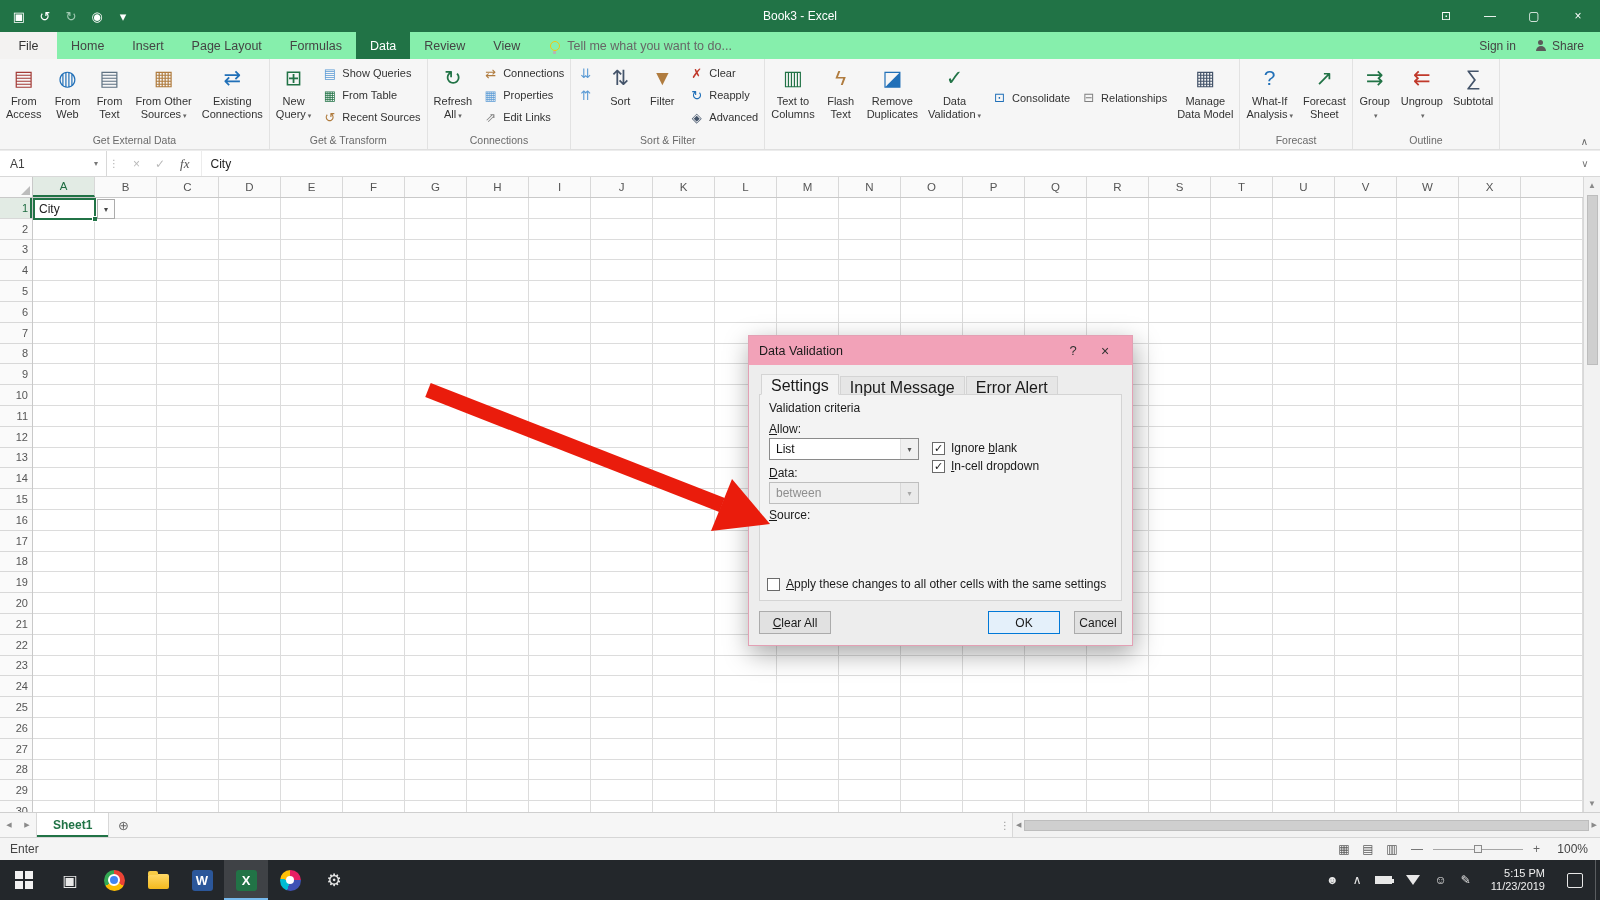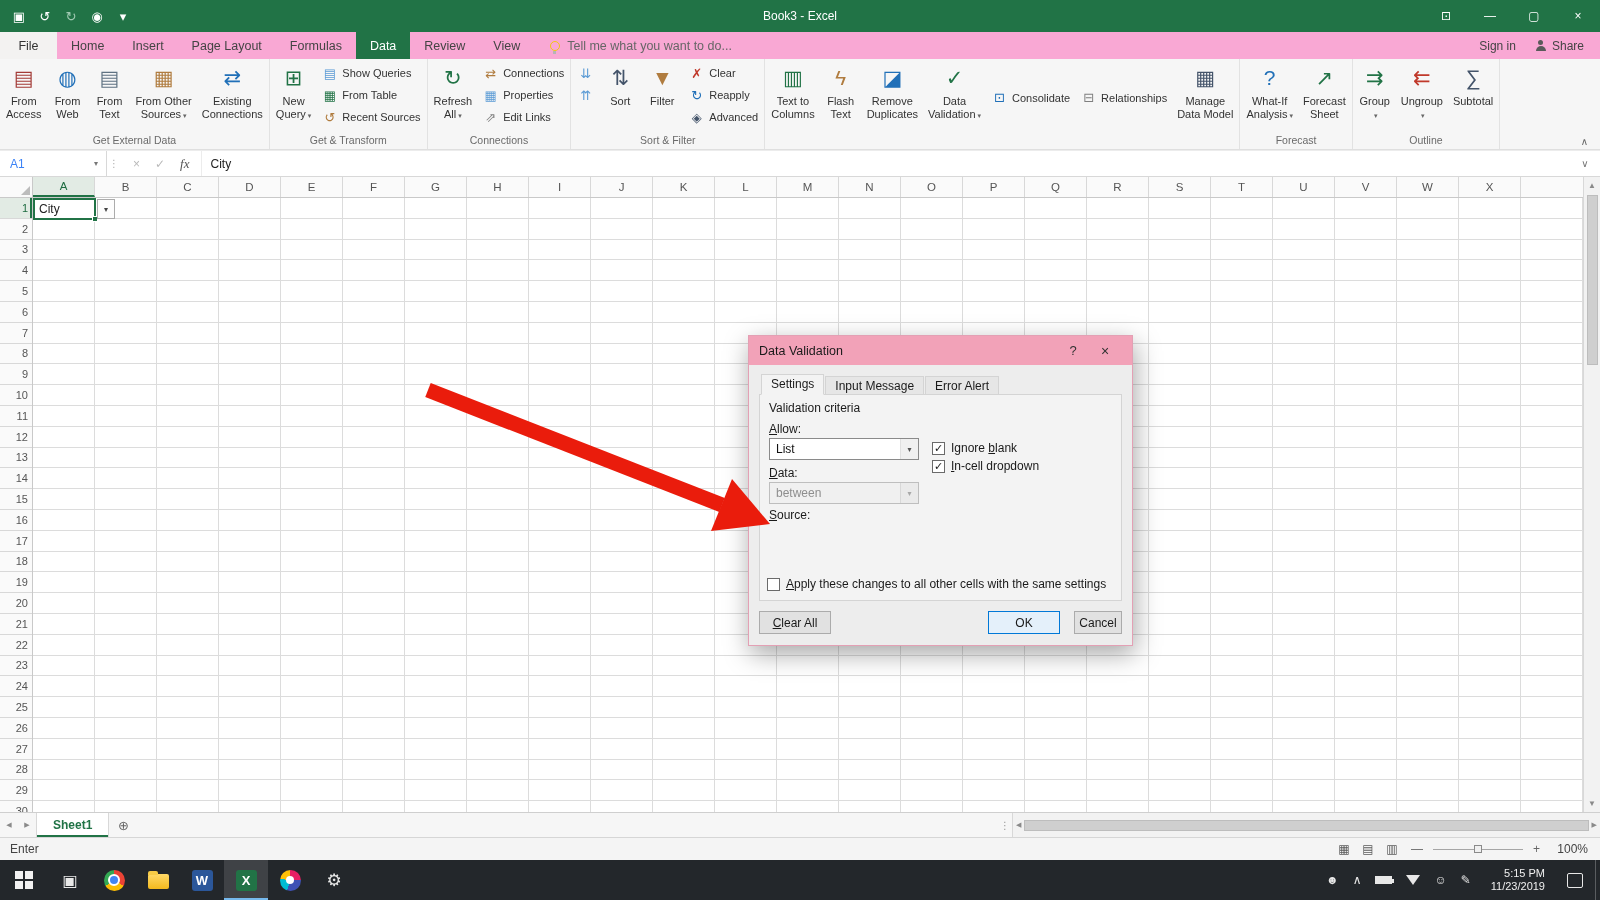--- a/index.html
+++ b/index.html
@@ -9,21 +9,21 @@
 
 
 .title-bar{height:32px;background:#217346;display:flex;align-items:center;position:relative;flex:0 0 auto;color:#fff}
 .qat{display:flex;align-items:center;padding-left:6px;z-index:2}
 .qat-btn{min-width:26px;height:28px;display:flex;align-items:center;justify-content:center;font-size:13px}
 .title-text{position:absolute;left:0;right:0;top:0;height:32px;line-height:32px;text-align:center;font-size:12px;color:#fff}
 .win-controls{margin-left:auto;display:flex;z-index:2}
 .win-btn{width:44px;height:32px;display:flex;align-items:center;justify-content:center;font-size:12px}
 
 
-.tab-row{height:27px;background:#f9a8d4;display:flex;align-items:stretch;flex:0 0 auto}
+.tab-row{height:27px;background:#86efac;display:flex;align-items:stretch;flex:0 0 auto}
 .file-tab{width:57px;background:#f3f2f1;color:#333;display:flex;align-items:center;justify-content:center;font-size:12.5px}
 .tabs{display:flex}
 .rtab{padding:0 14px;display:flex;align-items:center;font-size:12.5px;color:#444}
 .rtab.active{background:#217346;color:#fff}
 .tellme{display:flex;align-items:center;gap:7px;margin-left:16px;color:#666;font-size:12.5px}
 .bulb{width:10px;height:10px;border:1.5px solid #f2c811;border-radius:50%;position:relative;flex:0 0 auto}
 .bulb::after{content:'';position:absolute;left:2px;top:9px;width:3px;height:3px;background:#b5b5b5}
 .tabrow-right{margin-left:auto;display:flex;align-items:center;gap:20px;padding-right:16px;color:#444;font-size:12px}
 .share{display:flex;align-items:center;gap:6px}
 .person-ico{width:10px;height:11px;position:relative;display:inline-block}
@@ -42,21 +42,21 @@
 .caret{font-size:7px;color:#666;margin-left:2px}
 .stack{display:flex;flex-direction:column;padding:2px 1px;justify-content:flex-start}
 .stack.mid{justify-content:center;padding-bottom:16px}
 .smallbtn{display:flex;align-items:center;height:22px;padding:0 4px;font-size:11px;color:#333;gap:4px;white-space:nowrap}
 .smallbtn .icon{width:17px;text-align:center;font-size:13px;flex:0 0 auto}
 .collapse-chevron{position:absolute;right:12px;bottom:2px;font-size:10px;color:#666}
 
 
 .formula-bar{height:27px;background:#fff;border-bottom:1px solid #d8d8d8;border-top:1px solid #ececec;display:flex;align-items:stretch;flex:0 0 auto}
 .name-box{width:107px;border-right:1px solid #d8d8d8;display:flex;align-items:center}
-.nb-val{flex:1;padding-left:10px;font-size:12px;color:#3b82f6}
+.nb-val{flex:1;padding-left:10px;font-size:12px;color:#404040}
 .nb-dd{width:20px;text-align:center;color:#777;font-size:8px}
 .fb-dots{width:14px;display:flex;align-items:center;justify-content:center;color:#b0b0b0;font-size:10px}
 .fx-btns{display:flex;align-items:center;gap:15px;padding:0 12px;border-right:1px solid #ececec}
 .fxb{color:#b9b9b9;font-size:12px}
 .fxb.fx{color:#555;font-family:"Liberation Serif",serif;font-style:italic;font-size:13px}
 .formula-content{flex:1;display:flex;align-items:center;padding-left:8px;font-size:12px;color:#222}
 .fb-chevron{width:30px;display:flex;align-items:center;justify-content:center;color:#777;font-size:10px}
 
 
 .grid-area{flex:1;position:relative;background:#fff;overflow:hidden}
@@ -135,21 +135,21 @@
 .ac{width:40px}
 .ac-ico{width:16px;height:15px;border:1.5px solid #e8e8e8;border-radius:2px;display:block}
 .show-desktop{width:5px;border-left:1px solid rgba(255,255,255,.25)}
 
 
 .dialog{position:absolute;left:748px;top:335px;width:385px;height:311px;background:#ededed;border:1px solid #e3a0b4;box-shadow:2px 8px 24px rgba(0,0,0,.35);z-index:40;font-size:12px;color:#1a1a1a}
 .dlg-title{position:absolute;left:0;top:0;right:0;height:29px;background:#f2a2b8;display:flex;align-items:center;padding:0 10px;font-size:12.5px}
 .dlg-help{margin-left:auto;width:30px;text-align:center;color:#333;font-size:13px}
 .dlg-close{width:34px;text-align:center;color:#333;font-size:14px}
 .dlg-tabs{position:absolute;left:12px;top:38px;display:flex;z-index:2;align-items:flex-end}
-.dlg-tab{height:19px;margin-top:2px;padding:2px 9px;border:1px solid #d4d4d4;background:#e6e6e6;font-size:12px;margin-right:1px}
+.dlg-tab{height:19px;margin-top:2px;padding:2px 9px;border:1px solid #d4d4d4;background:#e6e6e6;font-size:16px;margin-right:1px}
 .dlg-tab.active{height:21px;margin-top:0;background:#f3f3f3;border-bottom:1px solid #f3f3f3}
 .dlg-page{position:absolute;left:10px;right:10px;top:58px;bottom:44px;border:1px solid #d4d4d4;background:#f3f3f3}
 .vc-label{position:absolute;left:9px;top:6px}
 .lbl{position:absolute}
 .allow-lbl{left:9px;top:27px}
 .combo{position:absolute;height:22px;width:150px;border:1px solid #8a8a8a;background:#fff;display:flex;align-items:center;padding-left:6px;color:#111}
 .allow-combo{left:9px;top:43px}
 .combo-arrow{margin-left:auto;width:18px;height:100%;display:flex;align-items:center;justify-content:center;font-size:8px;color:#555;background:#f0f0f0;border-left:1px solid #e0e0e0}
 .cb-row{position:absolute;display:flex;align-items:center;gap:6px}
 .ignore-row{left:172px;top:46px}

